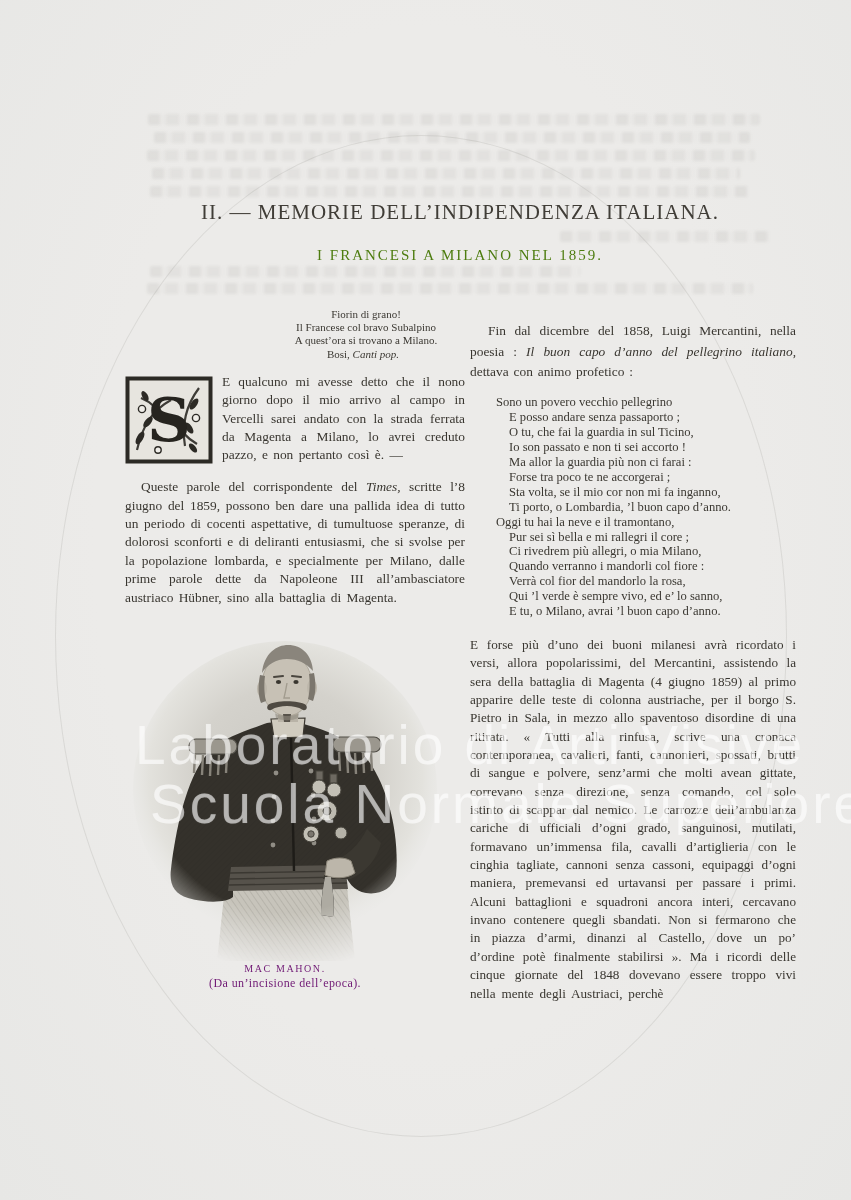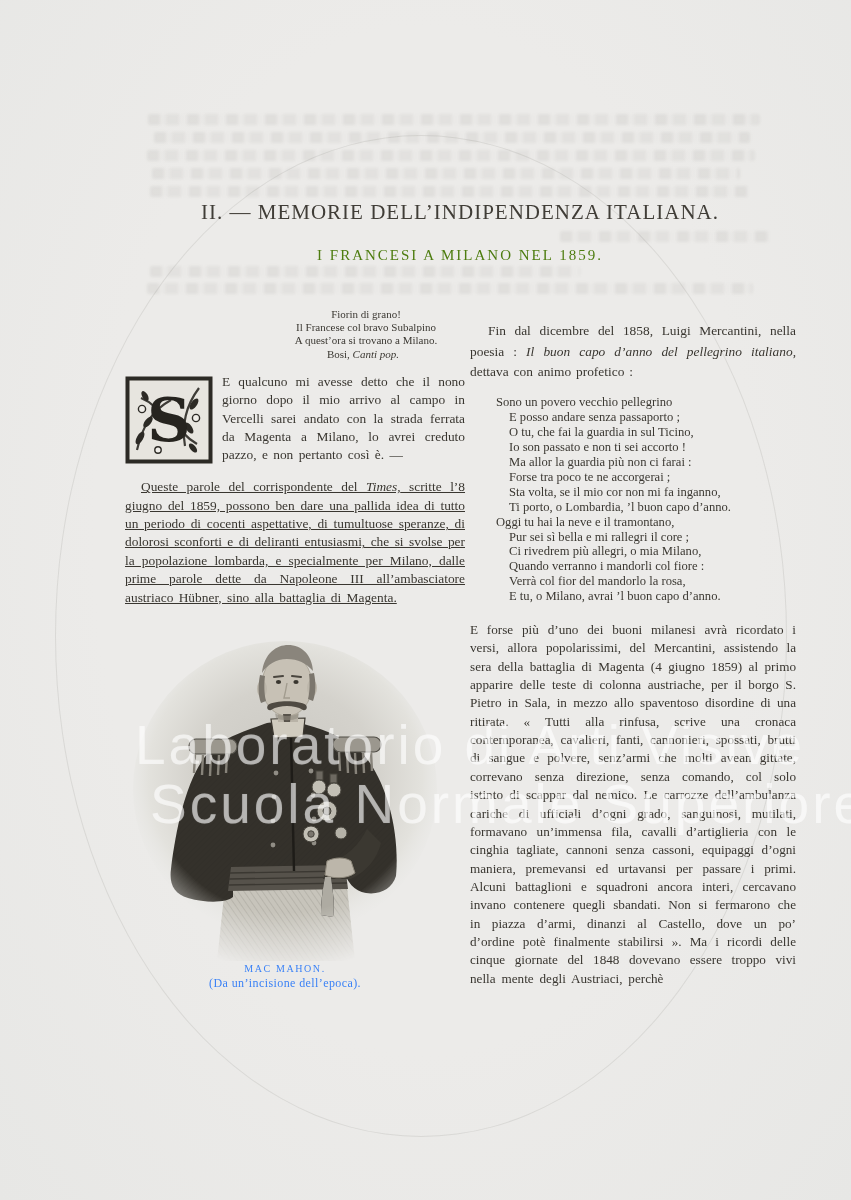--- a/index.html
+++ b/index.html
@@ -36,27 +36,27 @@
   
   .col-left{position:absolute;left:125px;top:308px;width:340px;z-index:2;}
   .col-right{position:absolute;left:470px;top:308px;width:326px;z-index:2;}
 
   .epigraph{margin-left:142px;font-size:11px;line-height:13.2px;color:#3b3832;}
   .epigraph div{white-space:nowrap;text-align:center;}
   .epigraph .attr{text-align:center;padding-right:6px;}
 
   .para{font-size:13.4px;line-height:18.4px;text-align:justify;word-spacing:2px;}
   .p1{margin-top:12px;}
-  .p2{text-indent:16px;margin-top:0;text-decoration:underline;}
+  .p2{text-indent:16px;margin-top:0;}
   .it{font-style:italic;}
 
   .dropcap{float:left;width:88px;height:88px;margin:3px 9px 2px 0;display:block;}
 
   .portrait-wrap{position:relative;margin:14px 0 0 -10px;width:340px;height:340px;}
-  .caption{ text-align:center;margin:2px 0 0 -10px;width:340px;color:#3b82f6;}
+  .caption{ text-align:center;margin:2px 0 0 -10px;width:340px;color:#701a75;}
   .caption .c1{font-size:10px;letter-spacing:1.6px;}
   .caption .c2{font-size:12px;letter-spacing:.4px;margin-top:2px;}
 
   .intro{font-size:13.4px;line-height:20.2px;text-align:justify;text-indent:18px;word-spacing:1.5px;}
   .poem{margin:13px 0 0 26px;font-size:12.6px;line-height:14.9px;color:#3b3832;}
   .pline{white-space:nowrap;}
   .pline.ind{margin-left:13px;}
   .rbody{font-size:13.2px;line-height:18.35px;text-align:justify;word-spacing:2.5px;margin-top:17px;}
 
   
@@ -266,19 +266,20 @@
       <div class="pline ind">Io son passato e non ti sei accorto !</div>
       <div class="pline ind">Ma allor la guardia più non ci farai :</div>
       <div class="pline ind">Forse tra poco te ne accorgerai ;</div>
       <div class="pline ind">Sta volta, se il mio cor non mi fa inganno,</div>
       <div class="pline ind">Ti porto, o Lombardia, ’l buon capo d’anno.</div>
       <div class="pline">Oggi tu hai la neve e il tramontano,</div>
       <div class="pline ind">Pur sei sì bella e mi rallegri il core ;</div>
       <div class="pline ind">Ci rivedrem più allegri, o mia Milano,</div>
       <div class="pline ind">Quando verranno i mandorli col fiore :</div>
       <div class="pline ind">Verrà col fior del mandorlo la rosa,</div>
+      <div class="pline ind">Qui ’l verde è sempre vivo, ed e’ lo sanno,</div>
       <div class="pline ind">E tu, o Milano, avrai ’l buon capo d’anno.</div>
     </div>
   <p class="rbody">E forse più d’uno dei buoni milanesi avrà ricordato i versi, allora popolarissimi, del Mercantini, assistendo la sera della battaglia di Magenta (4 giugno 1859) al primo apparire delle teste di colonna austriache, per il borgo S. Pietro in Sala, in mezzo allo spaventoso disordine di una ritirata. « Tutti alla rinfusa, scrive una cronaca contemporanea, cavalieri, fanti, cannonieri, spossati, brutti di sangue e polvere, senz’armi che molti avean gittate, correvano senza direzione, senza comando, col solo istinto di scappar dal nemico. Le carrozze dell’ambulanza cariche di ufficiali d’ogni grado, sanguinosi, mutilati, formavano un’immensa fila, cavalli d’artiglieria con le cinghia tagliate, cannoni senza cassoni, equipaggi d’ogni maniera, premevansi ed urtavansi per passare i primi. Alcuni battaglioni e squadroni ancora interi, cercavano invano contenere quegli sbandati. Non si fermarono che in piazza d’armi, dinanzi al Castello, dove un po’ d’ordine potè finalmente stabilirsi ». Ma i ricordi delle cinque giornate del 1848 dovevano essere troppo vivi nella mente degli Austriaci, perchè</p>
 </div>
 
 <div class="wm wm1">Laboratorio di Arti Visive</div>
 <div class="wm wm2">Scuola Normale Superiore</div>
 
 </body></html>

